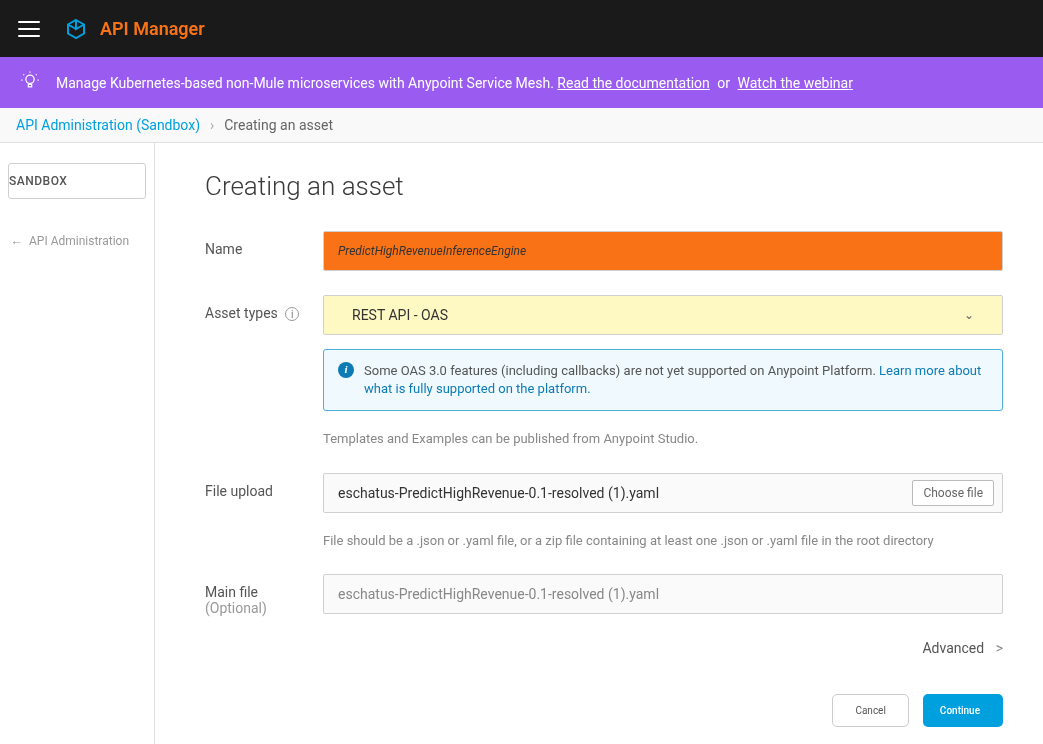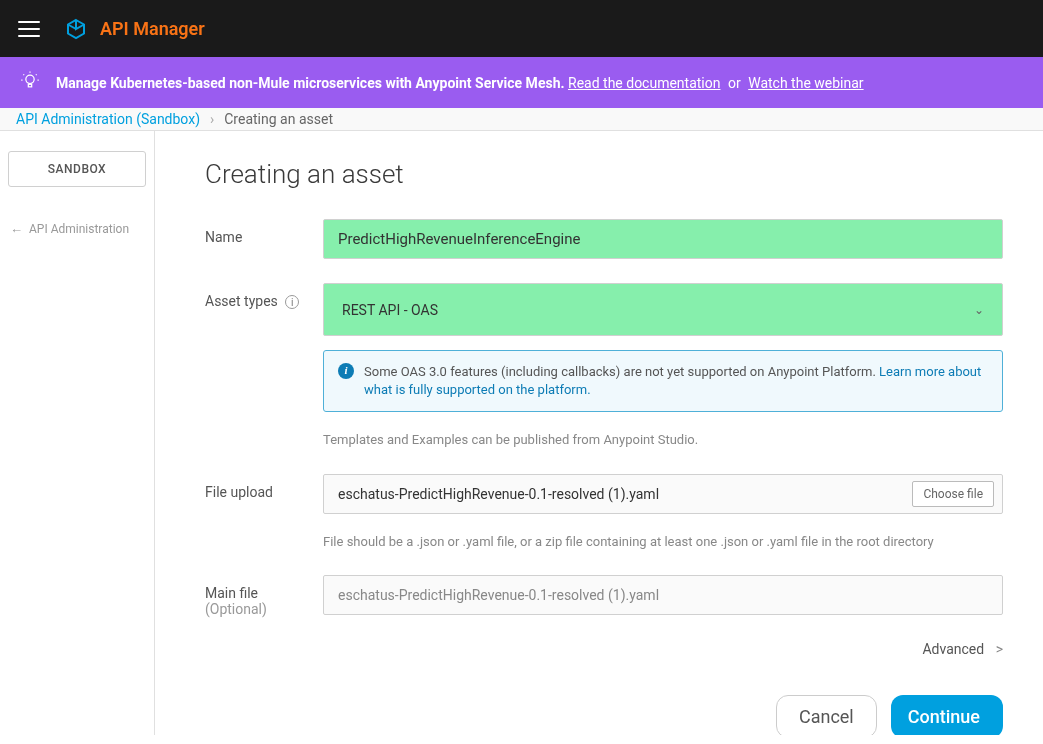--- a/index.html
+++ b/index.html
@@ -52,33 +52,33 @@
       padding: 14px 20px;
       display: flex;
       align-items: center;
       font-size: 14px;
     }
     .banner-icon {
       margin-right: 16px;
       flex-shrink: 0;
     }
     .banner-text strong {
-      font-weight: 700;
+      font-weight: 400;
     }
     .banner-text a {
       color: #fff;
       margin-top: 36px;
     }
     .banner-or {
       margin: 12px 4px;
     }
     .breadcrumb {
       background: #f9f9f9;
       border-bottom: 1px solid #e0e0e0;
-      padding: 3px 16px;
+      padding: 9px 16px;
       display: flex;
       align-items: center;
       font-size: 14px;
     }
     .breadcrumb-item {
       color: #00a0df;
       cursor: pointer;
     }
     .breadcrumb-sep {
       margin: 0 10px;
@@ -92,21 +92,20 @@
       height: calc(744px - 57px - 48px - 35px);
     }
     .sidebar {
       width: 155px;
       border-right: 1px solid #e0e0e0;
       padding: 20px 8px;
     }
     .sandbox-badge {
       border: 1px solid #d0d0d0;
       border-radius: 3px;
-      text-align: center;
       padding: 10px 0;
       font-size: 12px;
       font-weight: 500;
       color: #555;
       letter-spacing: 0.5px;
       cursor: pointer;
     }
     .back-nav {
       margin-top: 34px;
       font-size: 12px;
@@ -162,33 +161,34 @@
     }
     .form-control-wrapper {
       flex: 1;
     }
     .text-input {
       width: 100%;
       height: 40px;
       border: 1px solid #d0d0d0;
       border-radius: 2px;
       padding: 0 14px;
-      font-size: 15px;
+      font-size: 12px;
       color: #333;
-      background: #86efac;
+      background: #f97316;
+      font-style: italic;
     }
     .select-input {
       width: 100%;
-      height: 53px;
+      height: 40px;
       border: 1px solid #d0d0d0;
       border-radius: 2px;
-      padding: 0 18px;
+      padding: 0 28px;
       font-size: 14px;
       color: #333;
-      background: #86efac;
+      background: #fef9c3;
       display: flex;
       align-items: center;
       justify-content: space-between;
       cursor: pointer;
     }
     .chevron {
       font-size: 12px;
       color: #666;
     }
     .info-box {
@@ -278,22 +278,22 @@
       color: #888;
     }
     .button-row {
       display: flex;
       justify-content: flex-end;
       gap: 14px;
       margin-top: 38px;
     }
     .btn {
       padding: 10px 22px;
-      font-size: 18px;
-      border-radius: 12px;
+      font-size: 10px;
+      border-radius: 5px;
       cursor: pointer;
       border: 1px solid transparent;
     }
     .btn-cancel {
       background: #fff;
       border: 1px solid #ccc;
       color: #555;
     }
     .btn-primary {
       background: #00a0df;

